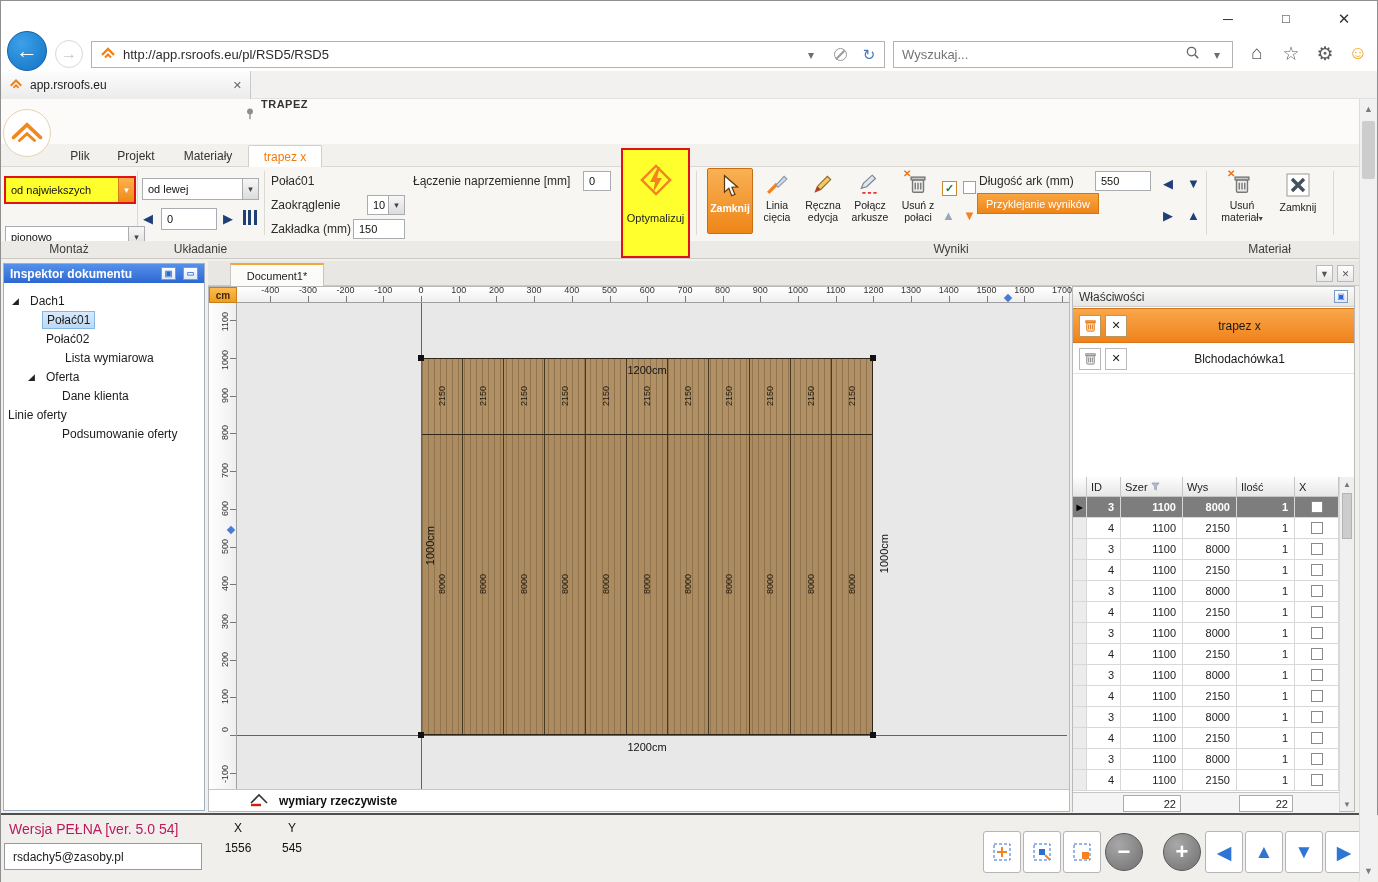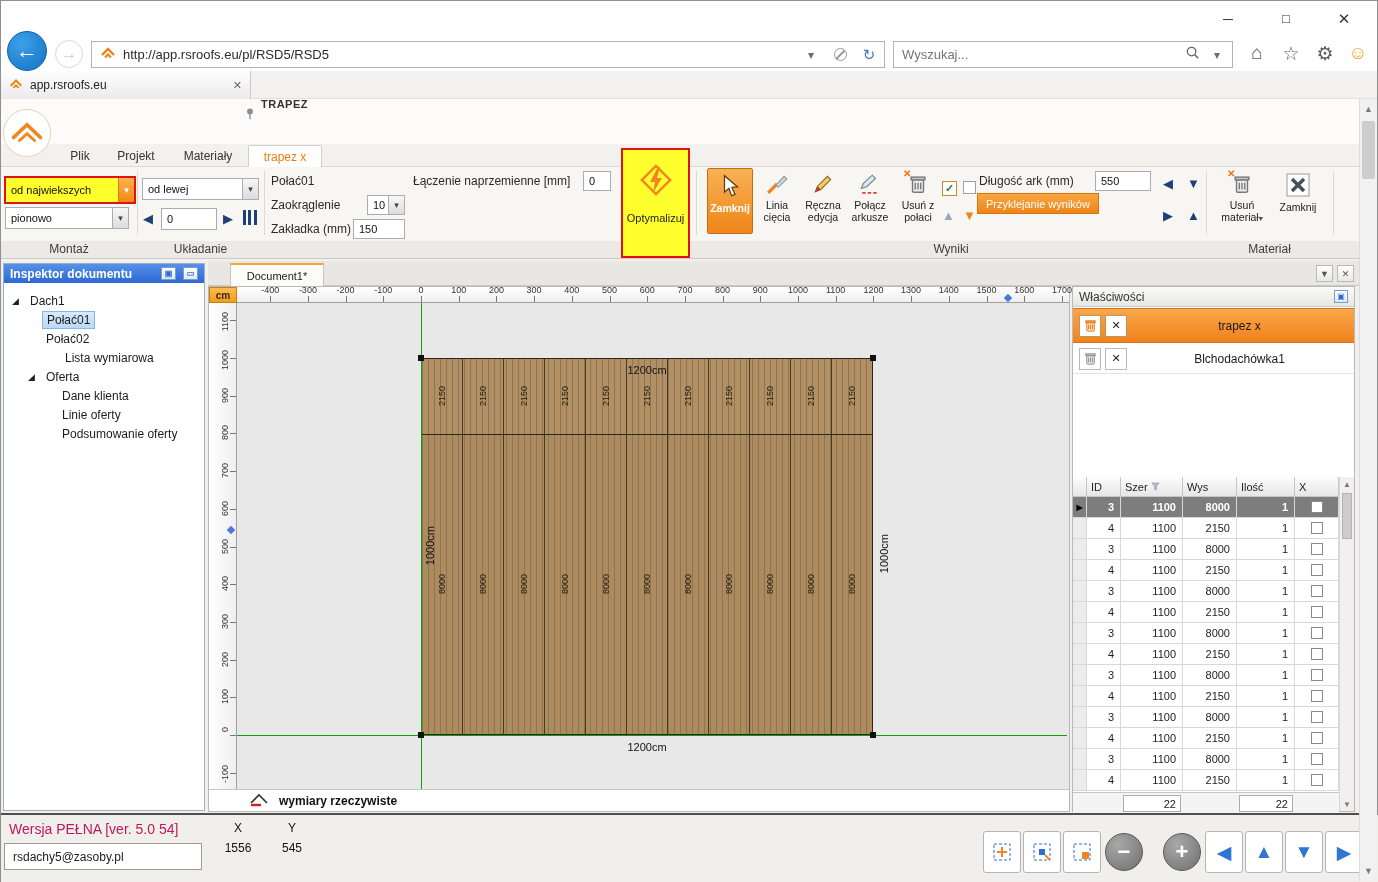--- a/index.html
+++ b/index.html
@@ -251,21 +251,21 @@
   <div class="secdiv" style="left:136px"></div>
   <div class="secdiv" style="left:263px"></div>
   <div class="secdiv" style="left:695px"></div>
   <div class="secdiv" style="left:1205px"></div>
   <div class="secdiv" style="left:1332px"></div>
 
   <div class="combo hl" style="left:3px;top:175px;width:132px;height:28px">
     <span class="val">od najwiekszych</span>
     <span class="dd">▾</span>
   </div>
-  <div class="combo" style="left:4px;top:206px;width:124px;height:22px">
+  <div class="combo" style="left:4px;top:225px;width:140px;height:22px">
     <span class="val">pionowo</span>
     <span class="dd">▾</span>
   </div>
 
   <div class="combo" style="left:141px;top:177px;width:117px;height:22px">
     <span class="val">od lewej</span>
     <span class="dd">▾</span>
   </div>
   <span class="navglyph" style="left:142px;top:211px">◀</span>
   <div class="inputbox" style="left:160px;top:207px;width:56px;height:22px">0</div>
@@ -403,21 +403,21 @@
           <div class="tree-item" style="padding-left: 57px;">
             <span class="tree-label">Lista wymiarowa</span>
           </div>
           <div class="tree-item" style="padding-left: 24px;">
             <span class="expander">◢</span>
             <span class="tree-label">Oferta</span>
           </div>
           <div class="tree-item" style="padding-left: 54px;">
             <span class="tree-label">Dane klienta</span>
           </div>
-          <div class="tree-item" style="padding-left: 54px;">
+          <div class="tree-item" style="">
             <span class="tree-label">Linie oferty</span>
           </div>
           <div class="tree-item" style="padding-left: 54px;">
             <span class="tree-label">Podsumowanie oferty</span>
           </div>
         </div>
     </div>
 
     <div id="tabstrip">
       <div id="doctab">Document1*</div>

